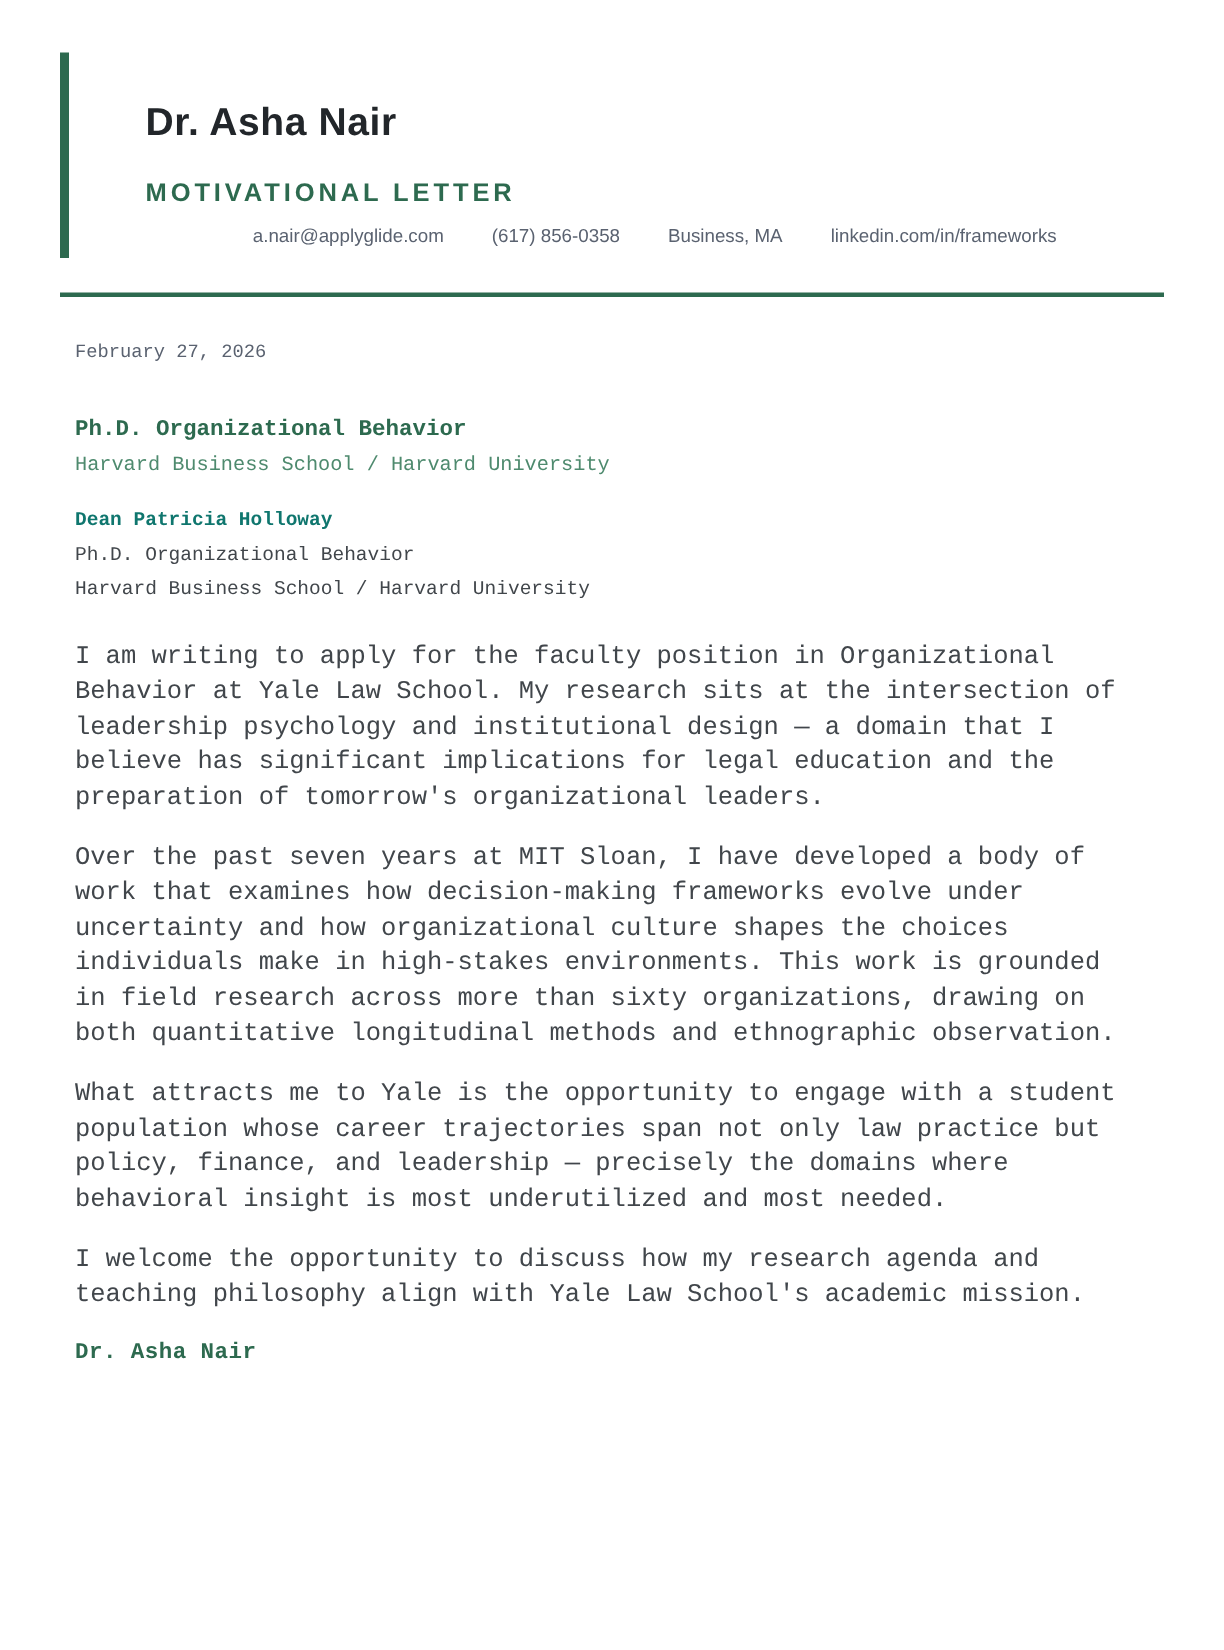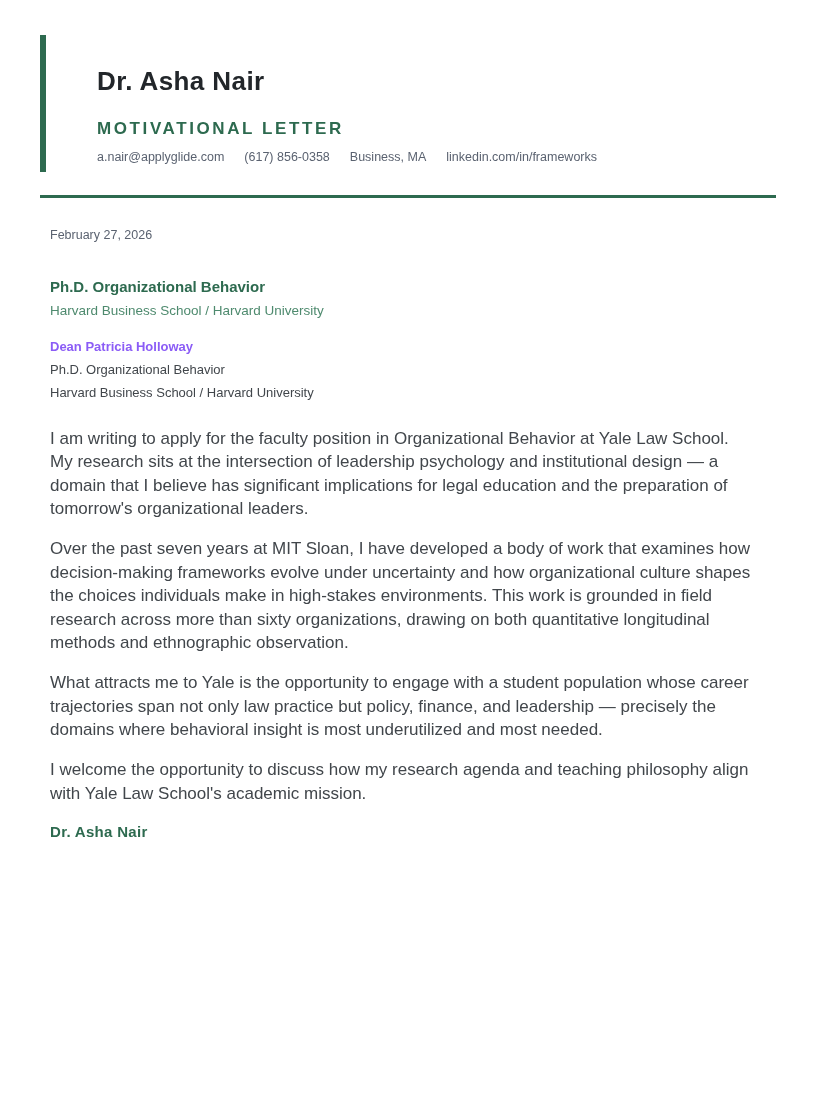--- a/index.html
+++ b/index.html
@@ -35,37 +35,39 @@
     margin-top: 27px;
     font-size: 17px;
     line-height: 14px;
     font-weight: bold;
     letter-spacing: 2.6px;
     color: #2d6a4f;
   }
   .contact-row {
     margin-top: 14px;
     display: flex;
-    gap: 20px;
+    gap: 32px;
     font-size: 12.5px;
     line-height: 15px;
     color: #5a6270;
+    justify-content: center;
   }
 
   
   .header-divider {
     margin-top: 23px;
     height: 2.5px;
     background: #2d6a4f;
   }
 
   
   .letter {
     padding: 0 20px 0 10px;
     color: #41464b;
+    font-family: Liberation Mono, monospace;
   }
   .letter-date {
     margin-top: 29px;
     font-size: 12.5px;
     line-height: 17px;
     color: #5a6270;
   }
   .position-title {
     margin-top: 33px;
     font-size: 15px;
@@ -77,21 +79,21 @@
     margin-top: 6px;
     font-size: 13.5px;
     line-height: 17px;
     color: #4e8a6e;
   }
   .recipient-block {
     margin-top: 16px;
     font-size: 13px;
     line-height: 23px;
   }
-  .recipient-name { font-weight: bold; color: #8b5cf6; }
+  .recipient-name { font-weight: bold; color: #0f766e; }
   .salutation {
     margin-top: 20px;
     font-size: 12.5px;
     line-height: 17px;
   }
   .body-copy { margin-top: 23px; }
   .body-copy p {
     font-size: 17px;
     line-height: 23.5px;
     margin-bottom: 16.5px;

